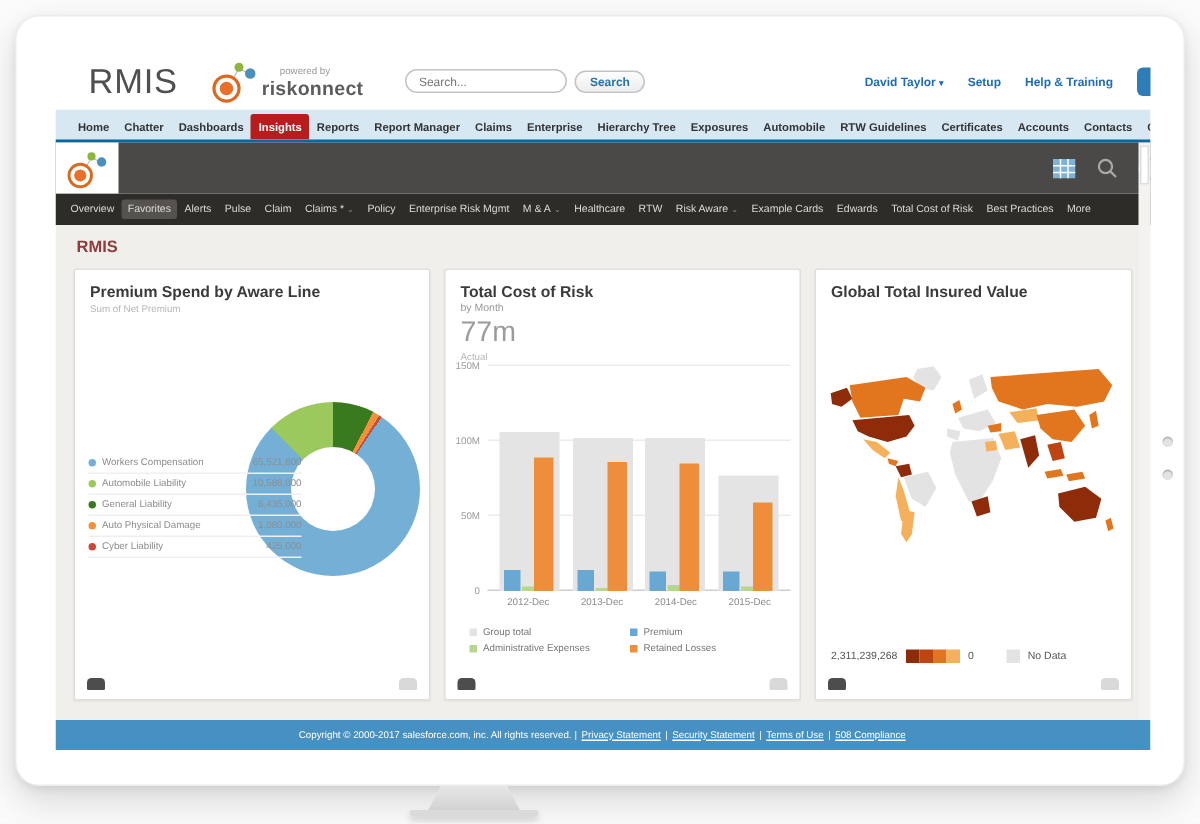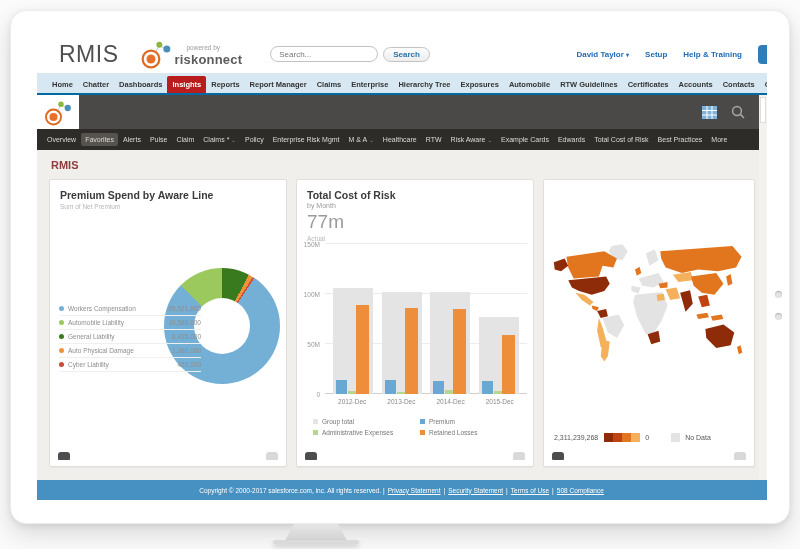--- a/index.html
+++ b/index.html
@@ -332,20 +332,21 @@
                     <span class="bl-sq" style="background:#ee8e3a"></span>
       <span>Retained Losses</span>
                   </div>
                 </div>
               </div>
             <span class="corner-ic left"></span>
             <span class="corner-ic right"></span>
           </div>
 
           <div class="card c3">
+            <div class="card-title">Global Total Insured Value</div>
             <div class="mapwrap">
               <svg viewBox="0 0 215 150" preserveAspectRatio="xMidYMid meet">
                 <path d="M66,4 L78,2 L84,10 L78,20 L68,18 L63,10 Z" fill="#e3e3e3"></path>
                 <path d="M2,22 L14,18 L18,26 L10,32 L3,30 Z" fill="#8e2c0a"></path>
                 <path d="M16,16 L58,10 L72,18 L68,28 L56,26 L52,38 L24,40 L18,28 Z" fill="#e2761f"></path>
                 <path d="M18,42 L60,38 L64,46 L58,54 L44,58 L30,54 L22,50 Z" fill="#8e2c0a"></path>
                 <path d="M26,56 L36,58 L46,66 L42,70 L33,64 Z" fill="#f4b05a"></path>
                 <path d="M44,70 L52,72 L50,76 L45,74 Z" fill="#e2761f"></path>
                 <path d="M50,76 L60,74 L62,82 L54,84 Z" fill="#8e2c0a"></path>
                 <path d="M56,84 L74,80 L80,92 L72,106 L62,100 L58,90 Z" fill="#e3e3e3"></path>

